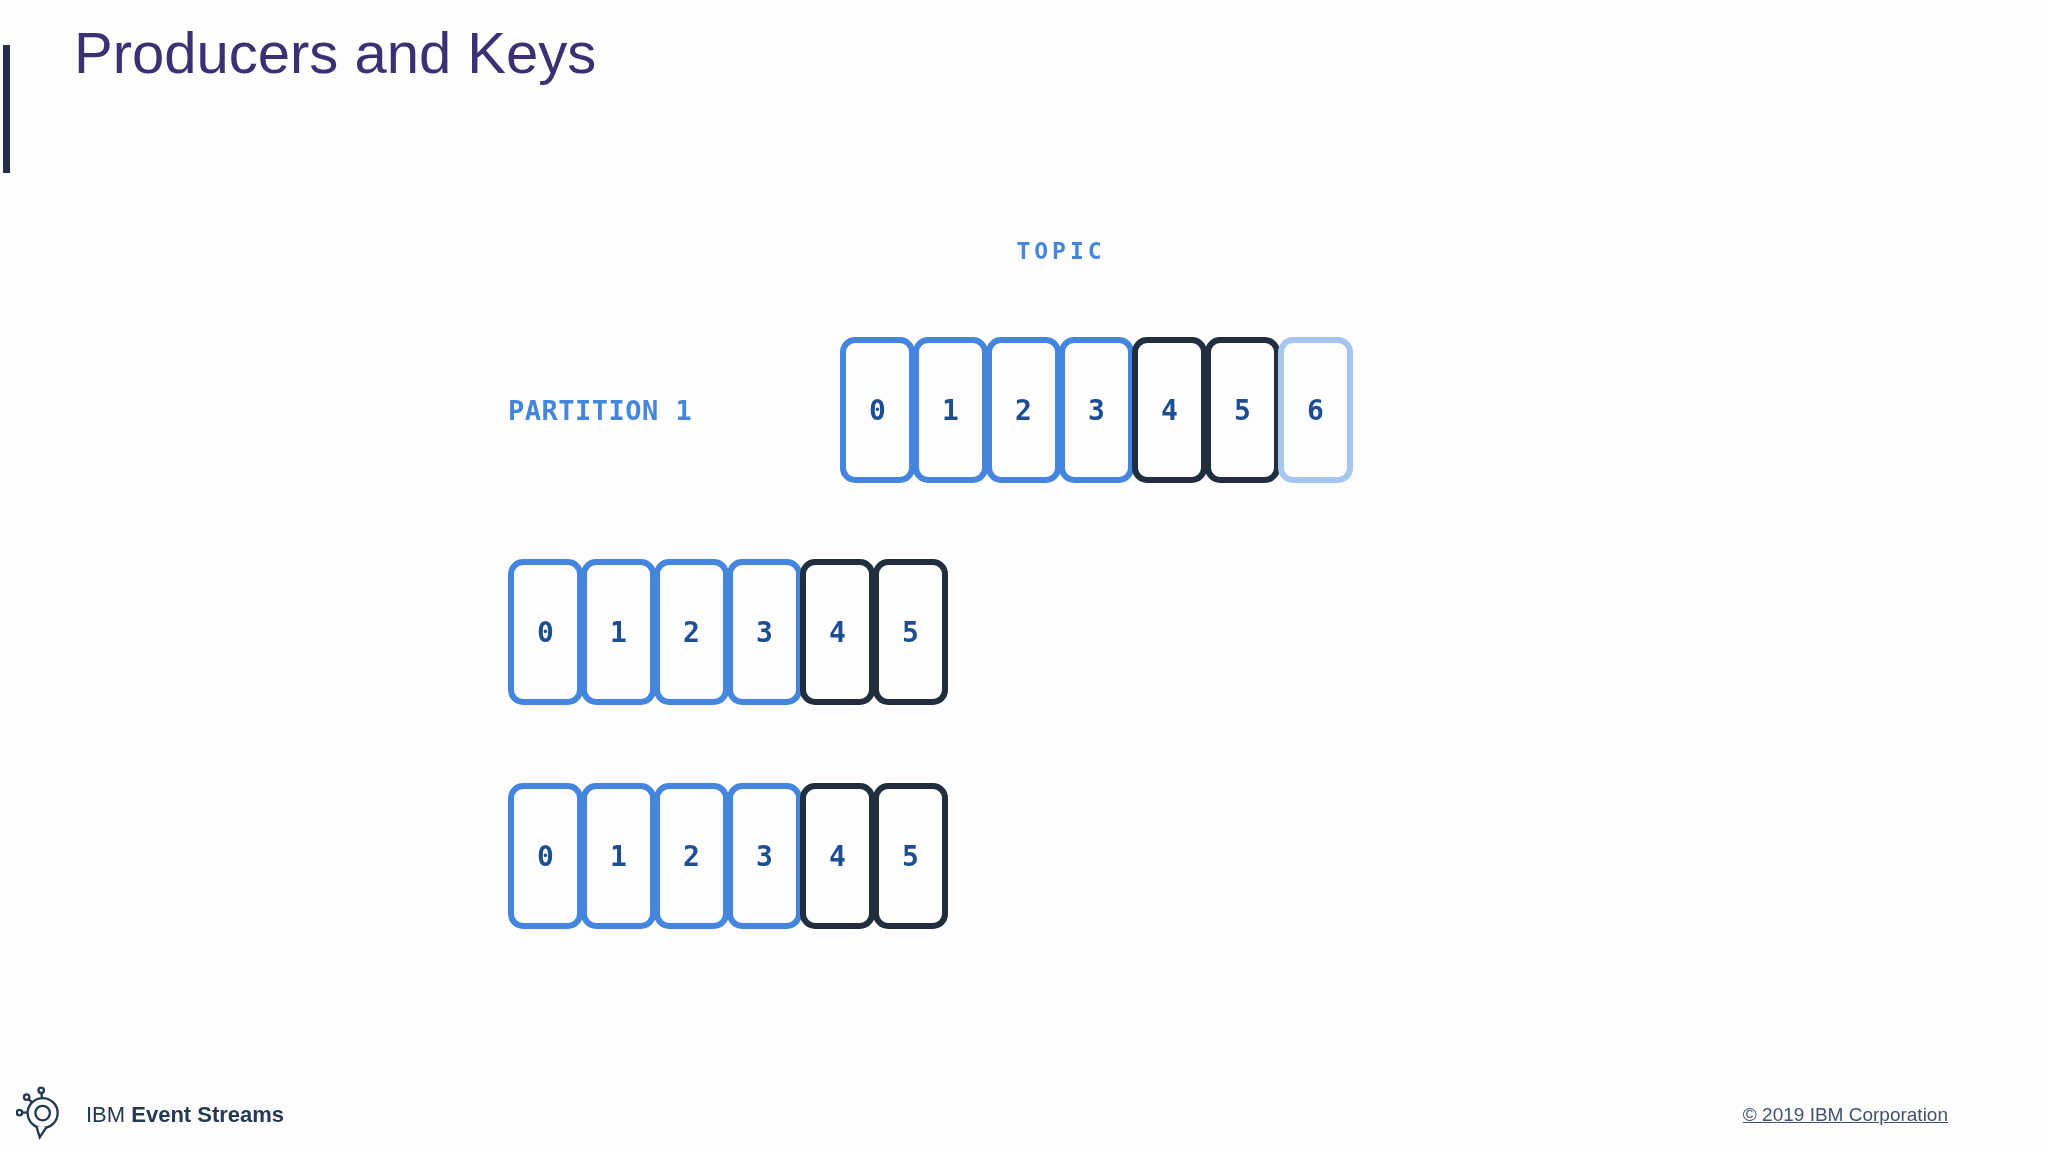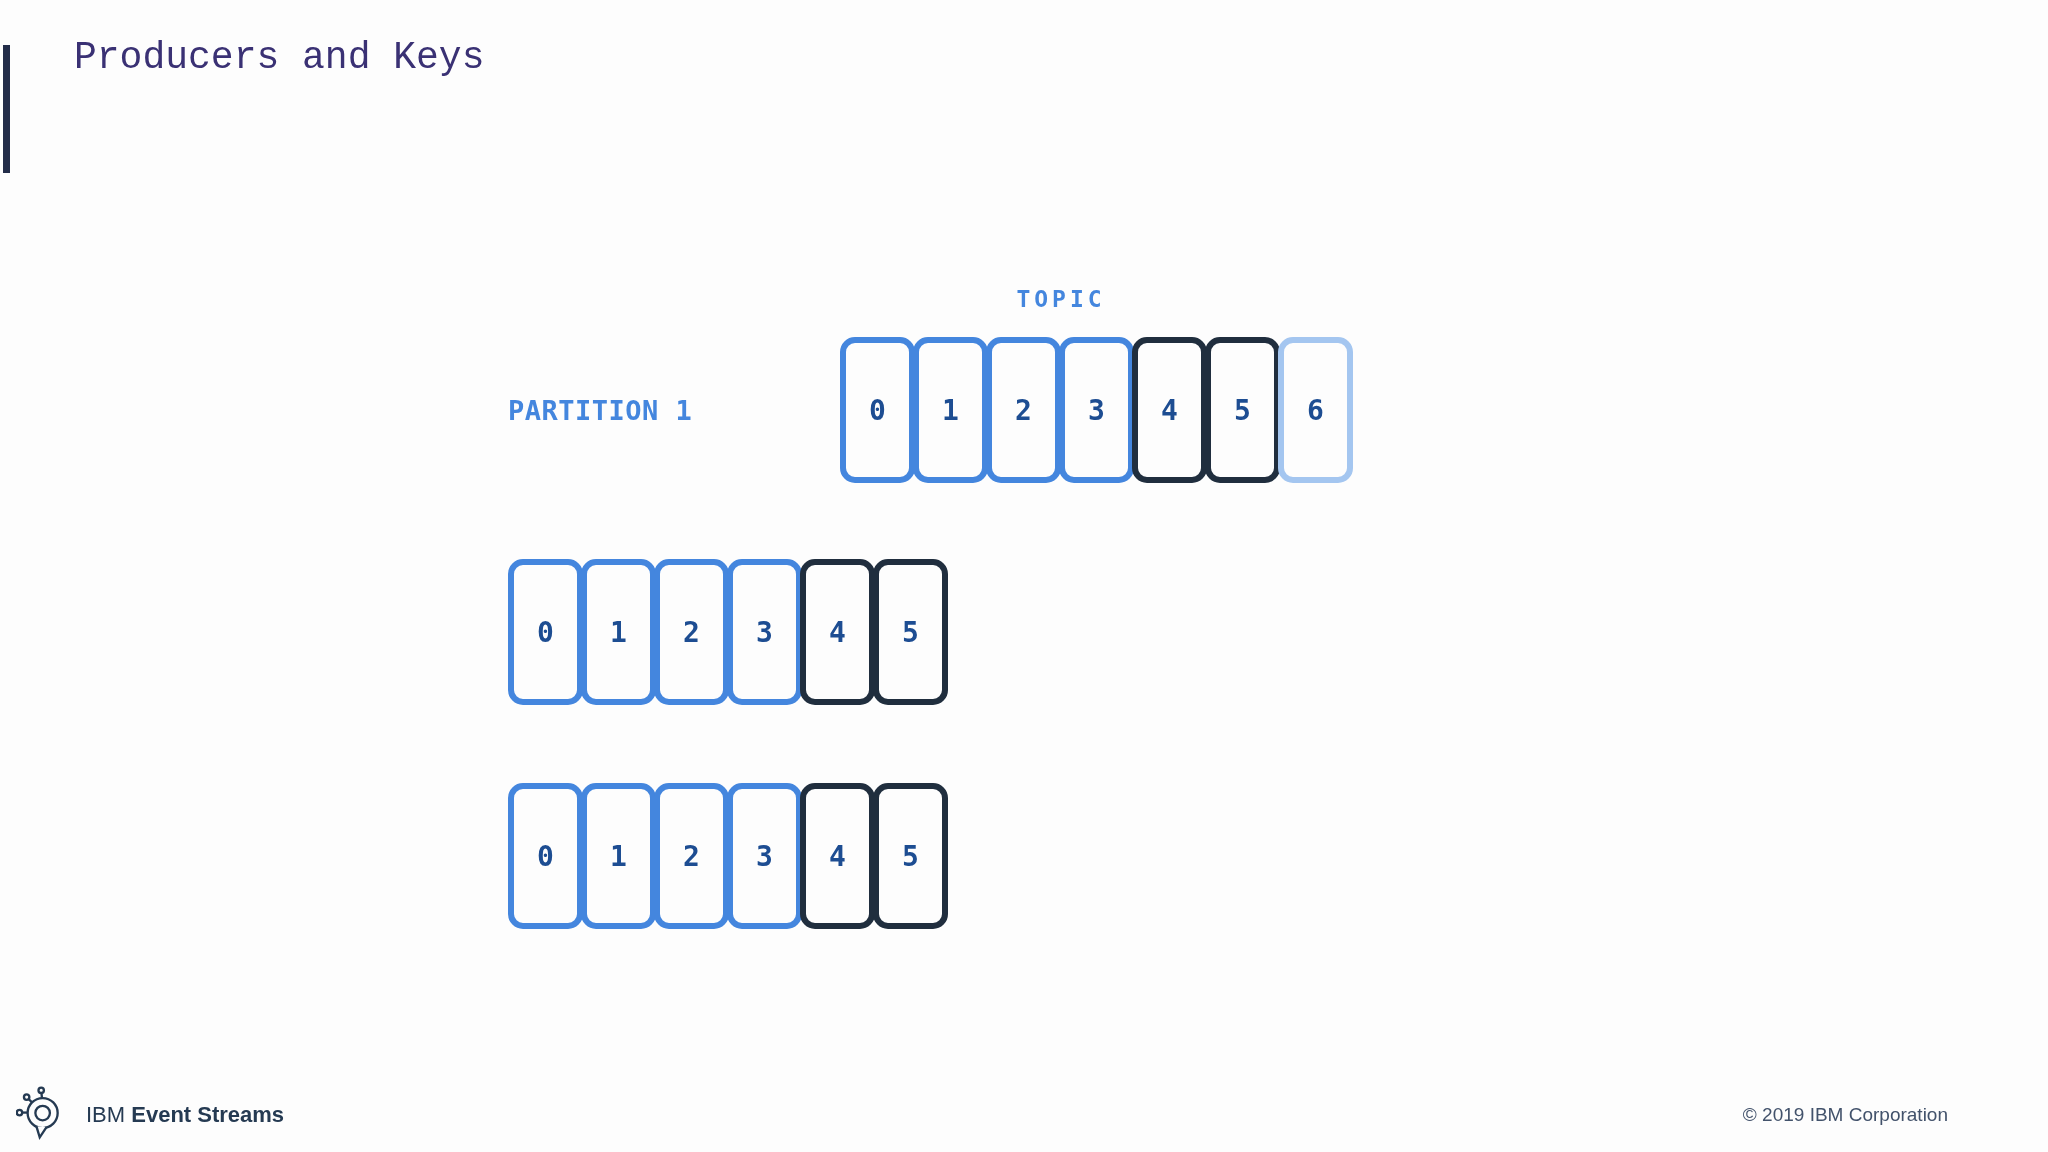--- a/index.html
+++ b/index.html
@@ -21,40 +21,38 @@
 
   .accent-bar {
     position: absolute;
     left: 3px; top: 45px;
     width: 7px; height: 128px;
     background: var(--accent-bar-navy);
   }
 
   .slide-title {
     position: absolute;
-    left: 74px; top: 36px;
-    font-size: 38px;
+    left: 74px; top: 19px;
+    font-size: 58px;
     font-weight: 400;
     color: var(--title-indigo);
     letter-spacing: 0px;
     white-space: nowrap;
-    font-family: Liberation Mono, monospace;
   }
 
   .topic-label {
     position: absolute;
     left: 840px; top: 238px;
     width: 442px;
     text-align: center;
     font-family: "DejaVu Sans Mono", monospace;
     font-size: 23px;
     font-weight: 700;
     letter-spacing: 4px;
     color: var(--accent-blue);
-    margin-top: 48px;
   }
 
   .diagram { position: absolute; left: 0; top: 0; width: 2048px; height: 1152px; }
 
   .partition-row {
     position: absolute;
     left: 508px;
     height: 146px;
     display: flex;
     align-items: stretch;
@@ -106,20 +104,21 @@
     white-space: nowrap;
   }
   .brand-text .bold { font-weight: 700; }
 
   .copyright {
     position: absolute;
     right: 100px; top: 1104px;
     font-size: 19px;
     color: var(--copyright-gray);
     white-space: nowrap;
+    text-decoration: underline;
   }
 </style>
 </head>
 <body style="--accent-blue: #4486de; --dark-navy: #202e3e; --light-blue: #a4c6f0; --digit-blue: #1d4d92; --title-indigo: #3a3174; --accent-bar-navy: #232d49; --footer-slate: #253a52; --copyright-gray: #42526b;">
 
 <div class="accent-bar"></div>
 
 <h1 class="slide-title">Producers and Keys</h1>
 
 <div class="topic-label">TOPIC</div>

